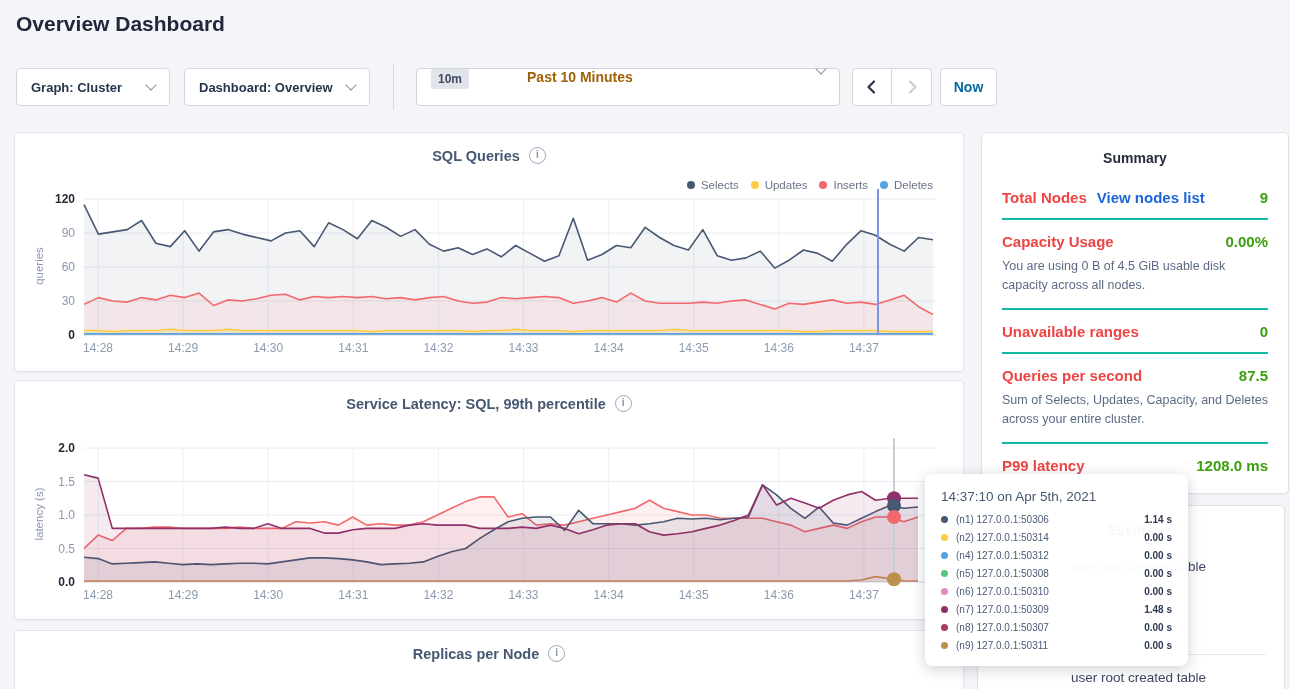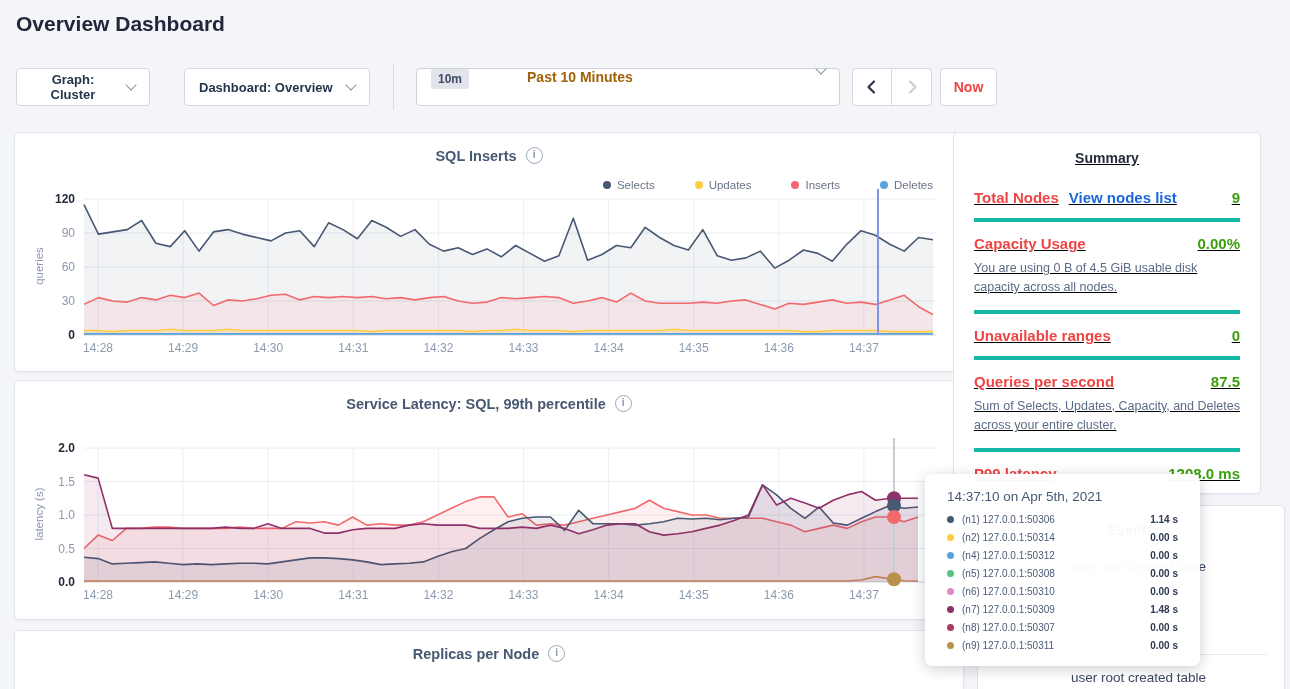--- a/index.html
+++ b/index.html
@@ -6,79 +6,79 @@
   body{font-family:"Liberation Sans","DejaVu Sans",sans-serif;background:#f4f5f9;}
   .screen{position:relative;width:1290px;height:689px;overflow:hidden;background:#f4f5f9;}
 
   
   .page-title{position:absolute;left:16px;top:12px;font-size:21px;font-weight:700;color:#20273a;margin:0;}
 
   
   .dd{position:absolute;top:68px;height:38px;background:#fff;border:1px solid #d5d8e1;border-radius:4px;
       display:flex;align-items:center;justify-content:space-between;padding:0 14px;cursor:pointer;
       font-size:13px;font-weight:700;color:#26354d;font-family:inherit;}
-  .dd1{left:16px;width:134px;}
+  .dd1{left:16px;width:154px;}
   .dd2{left:184px;width:186px;}
   .chev{width:7px;height:7px;border-right:1.7px solid #8a93a5;border-bottom:1.7px solid #8a93a5;
         transform:rotate(45deg);display:inline-block;margin-left:12px;margin-top:-4px;flex:none;}
   .vdiv{position:absolute;left:393px;top:63px;height:47px;width:1px;background:#d9dbe4;}
   .timesel{position:absolute;left:416px;top:68px;width:424px;height:38px;background:#fff;border:1px solid #cfd2dd;
       border-radius:4px;display:flex;align-items:flex-start;padding:0 14px;cursor:pointer;font-family:inherit;}
   .badge{background:#e2e4ec;border-radius:3px;padding:3px 7px;font-size:12px;font-weight:700;color:#3e4a61;flex:none;}
   .tlabel{margin-left:13px;font-size:14px;font-weight:700;color:#a16207;padding-left:45px;}
   .timesel .chev{margin-left:auto;}
   .btngroup{position:absolute;left:852px;top:68px;display:flex;}
   .navbtn{width:40px;height:38px;background:#fff;border:1px solid #d5d8e1;display:flex;align-items:center;
       justify-content:center;cursor:pointer;padding:0;}
   .navbtn.prev{border-radius:4px 0 0 4px;}
   .navbtn.next{border-radius:0 4px 4px 0;border-left:none;}
   .nowbtn{position:absolute;left:940px;top:68px;width:57px;height:38px;background:#fff;border:1px solid #d5d8e1;
-      border-radius:4px;font-size:14px;font-weight:700;color:#ef4444;font-family:inherit;cursor:default;}
+      border-radius:4px;font-size:14px;font-weight:700;color:#0369a1;font-family:inherit;cursor:default;}
 
   
   .card{position:absolute;background:#fff;border:1px solid #e2e4eb;border-radius:5px;box-shadow:0 1px 2px rgba(40,50,70,.04);}
   .card-sql{left:14px;top:132px;width:948px;height:238px;}
   .card-lat{left:14px;top:380px;width:948px;height:238px;}
   .card-rep{left:14px;top:630px;width:948px;height:70px;}
-  .card-sum{left:953px;top:132px;width:306px;height:360px;text-decoration:underline;}
+  .card-sum{left:981px;top:132px;width:306px;height:360px;}
   .card-evt{left:977px;top:505px;width:306px;height:200px;}
 
   .chart-head{position:absolute;top:14px;left:0;width:100%;display:flex;align-items:center;justify-content:center;gap:9px;}
   .chart-head h3{margin:0;font-size:14.5px;font-weight:700;color:#475872;}
   .info{width:15px;height:15px;border:1.2px solid #9aa6bc;border-radius:50%;color:#8693ab;font-size:10px;
         line-height:14px;text-align:center;display:inline-block;font-weight:600;}
-  .legend{position:absolute;top:46px;right:30px;display:flex;gap:40px;justify-content:space-between;}
+  .legend{position:absolute;top:46px;right:30px;display:flex;gap:12px;justify-content:space-between;}
   .lg-item{display:flex;align-items:center;gap:6px;font-size:11.5px;color:#6a7388;}
   .dot{width:8px;height:8px;border-radius:50%;display:inline-block;flex:none;}
   .ylab{position:absolute;left:24px;top:133px;transform:translate(-50%,-50%) rotate(-90deg);
         white-space:nowrap;font-size:11.5px;color:#8d99af;}
   svg.chart{position:absolute;left:0;top:0;font-family:inherit;}
 
   
   .sum-title{padding:17px 0 10px;text-align:center;font-size:14px;font-weight:700;color:#242b3a;}
-  .sum-row{margin:0 20px;padding:13px 0 12px;border-top:4px solid #14b8a6;}
+  .sum-row{margin:0 20px;padding:13px 0 12px;border-top:2px solid #14b8a6;}
   .sum-row:first-of-type{border-top:none;}
   .sum-top{display:flex;align-items:baseline;}
   .sum-label{font-size:15px;font-weight:700;color:#ef4444;}
   .sum-link{font-size:15px;font-weight:700;color:#1a66da;margin-left:10px;text-decoration:none;cursor:pointer;}
   .sum-value{margin-left:auto;font-size:15px;font-weight:700;color:#3aa00d;}
   .sum-desc{margin:7px 0 0;font-size:12.5px;line-height:1.55;color:#5c6b85;}
 
   
   .evt-title{padding:16px 0 6px;text-align:center;font-size:14px;font-weight:700;color:#242b3a;}
   .ev-item{margin:0 18px;padding:14px 0 12px;border-bottom:1px solid #e8eaf0;min-height:52px;}
   .ev-item:last-child{border-bottom:none;}
   .ev-line{font-size:13.5px;color:#3c4660;line-height:18px;white-space:nowrap;}
   .ev-item .ev-line:first-child{margin-left:75px;}
   .ev-item .ev-line:nth-child(2){margin-left:6px;}
   .ev-item.first{padding-bottom:44px;}
 
   
   .tooltip{position:absolute;left:925px;top:474px;width:231px;background:rgba(255,255,255,.97);border-radius:8px;
-      box-shadow:0 3px 14px rgba(30,40,60,.22);padding:15px 22px 12px;z-index:50;}
+      box-shadow:0 3px 14px rgba(30,40,60,.22);padding:15px 16px 12px;z-index:50;}
   .tt-title{font-size:13.5px;color:#475872;margin-bottom:6px;}
   .tt-row{display:flex;align-items:center;height:18px;font-size:10px;}
   .tt-row .dot{width:7px;height:7px;margin-right:8px;}
   .tt-name{color:#4a5a77;}
   .tt-val{margin-left:auto;font-weight:700;color:#2e3a53;}
 </style>
 </head>
 <body>
 
 <div class="screen">
@@ -110,21 +110,21 @@
     <button class="navbtn next">
       <svg width="16" height="16" viewBox="0 0 16 16">
         <polyline points="6,2.5 11.5,8 6,13.5" fill="none" stroke="#c9cdd6" stroke-width="2.2" stroke-linecap="round" stroke-linejoin="round"></polyline>
       </svg>
     </button>
   </div>
   <button class="nowbtn">Now</button>
 
   <section class="card card-sql">
     <div class="chart-head">
-      <h3>SQL Inserts</h3>
+      <h3>SQL Queries</h3>
       <span class="info">i</span>
     </div>
     <div class="legend" id="legend-sql">
         <span class="lg-item">
           <i class="dot" style="background: rgb(71, 88, 114);"></i>
           <span>Selects</span>
         </span>
         <span class="lg-item">
           <i class="dot" style="background: rgb(255, 205, 68);"></i>
           <span>Updates</span>

